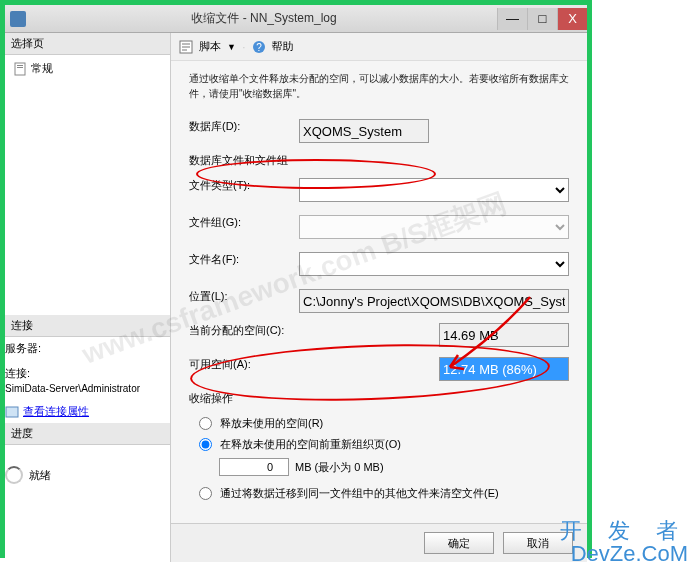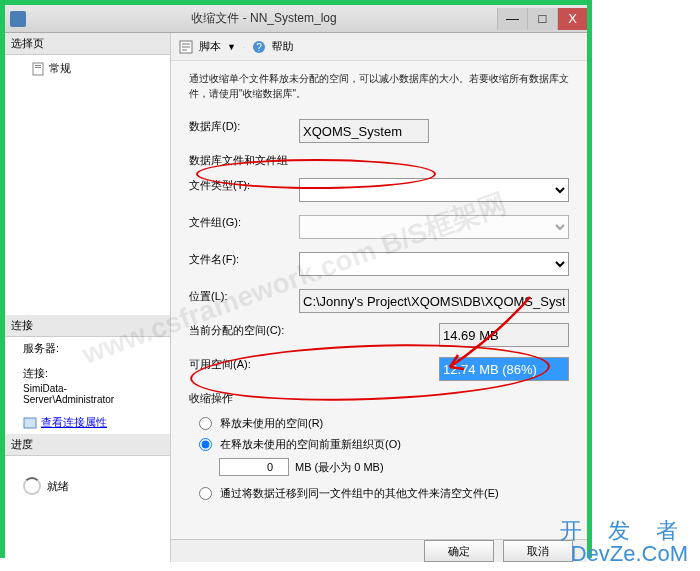--- a/index.html
+++ b/index.html
@@ -13,21 +13,21 @@
     .titlebar .controls { display: flex; }
     .titlebar .controls div { width: 30px; height: 22px; display: flex; align-items: center; justify-content: center; font-size: 13px; border-left: 1px solid #bbb; }
     .titlebar .min { background: #d0d0d0; }
     .titlebar .max { background: #d0d0d0; }
     .titlebar .close { background: #c75050; color: #fff; width: 45px; }
     
     .body-area { display: flex; height: 529px; }
     
     .left-panel { width: 175px; background: #fff; border-right: 1px solid #ccc; font-size: 11px; }
     .left-panel .section-header { background: #e8e8e8; padding: 3px 6px; border-bottom: 1px solid #ccc; font-size: 11px; font-weight: normal; }
-    .left-panel .section-body { padding: 4px 18px; }
+    .left-panel .section-body { padding: 4px 0; }
     .left-panel .tree-item { display: flex; align-items: center; gap: 4px; padding: 2px 8px; }
     .left-panel .tree-icon { width: 14px; height: 14px; display: inline-block; }
     .left-panel .link { color: #0000ee; text-decoration: underline; }
     .left-panel .spinner { width: 18px; height: 18px; border: 2px solid #ccc; border-top-color: #666; border-radius: 50%; display: inline-block; margin-right: 6px; }
     .left-panel .sect { min-height: 60px; }
     .left-panel .tall { height: 260px; }
     
     .right-panel { flex: 1; background: #f5f5f5; font-size: 11px; display: flex; flex-direction: column; }
     .toolbar-row { padding: 6px 8px; border-bottom: 1px solid #ddd; display: flex; align-items: center; gap: 6px; background: #f0f0f0; }
     .toolbar-row .tb-icon { width: 14px; height: 14px; display: inline-block; }
@@ -43,21 +43,21 @@
     .form-row input.selected { background: #3399ff; color: #fff; }
     .form-row .short { width: 130px; flex: none; }
     
     .subheader { font-size: 11px; margin: 6px 0 10px 0; }
     
     .radio-row { margin: 6px 0 6px 10px; display: flex; align-items: center; gap: 6px; font-size: 11px; }
     .radio-row input[type=radio] { margin-right: 2px; }
     .shrink-to { margin-left: 30px; display: flex; align-items: center; gap: 6px; margin-top: 6px; }
     .shrink-to input[type=number] { width: 70px; text-align: right; font-size: 11px; height: 18px; border: 1px solid #999; }
     
-    .button-bar { padding: 0 14px; text-align: right; border-top: 1px solid #ccc; background: #efefef; }
+    .button-bar { padding: 8px 14px; text-align: right; border-top: 1px solid #ccc; background: #efefef; }
     .button-bar button { width: 70px; height: 22px; margin-left: 6px; font-size: 11px; border: 1px solid #999; background: linear-gradient(#fff,#e5e5e5); }
     
     .red-ellipse { position: absolute; border: 2px solid #e00000; border-radius: 50%; pointer-events: none; }
     .ellipse1 { left: 196px; top: 159px; width: 240px; height: 30px; }
     .ellipse2 { left: 190px; top: 345px; width: 360px; height: 55px; transform: rotate(-2deg); }
     
     .red-arrow { position: absolute; left: 430px; top: 292px; width: 110px; height: 90px; pointer-events: none; }
     .red-arrow svg { width: 100%; height: 100%; }
     
     .watermark { position: absolute; left: 70px; top: 260px; font-size: 28px; color: rgba(0,0,0,0.08); transform: rotate(-20deg); pointer-events: none; font-weight: bold; }

